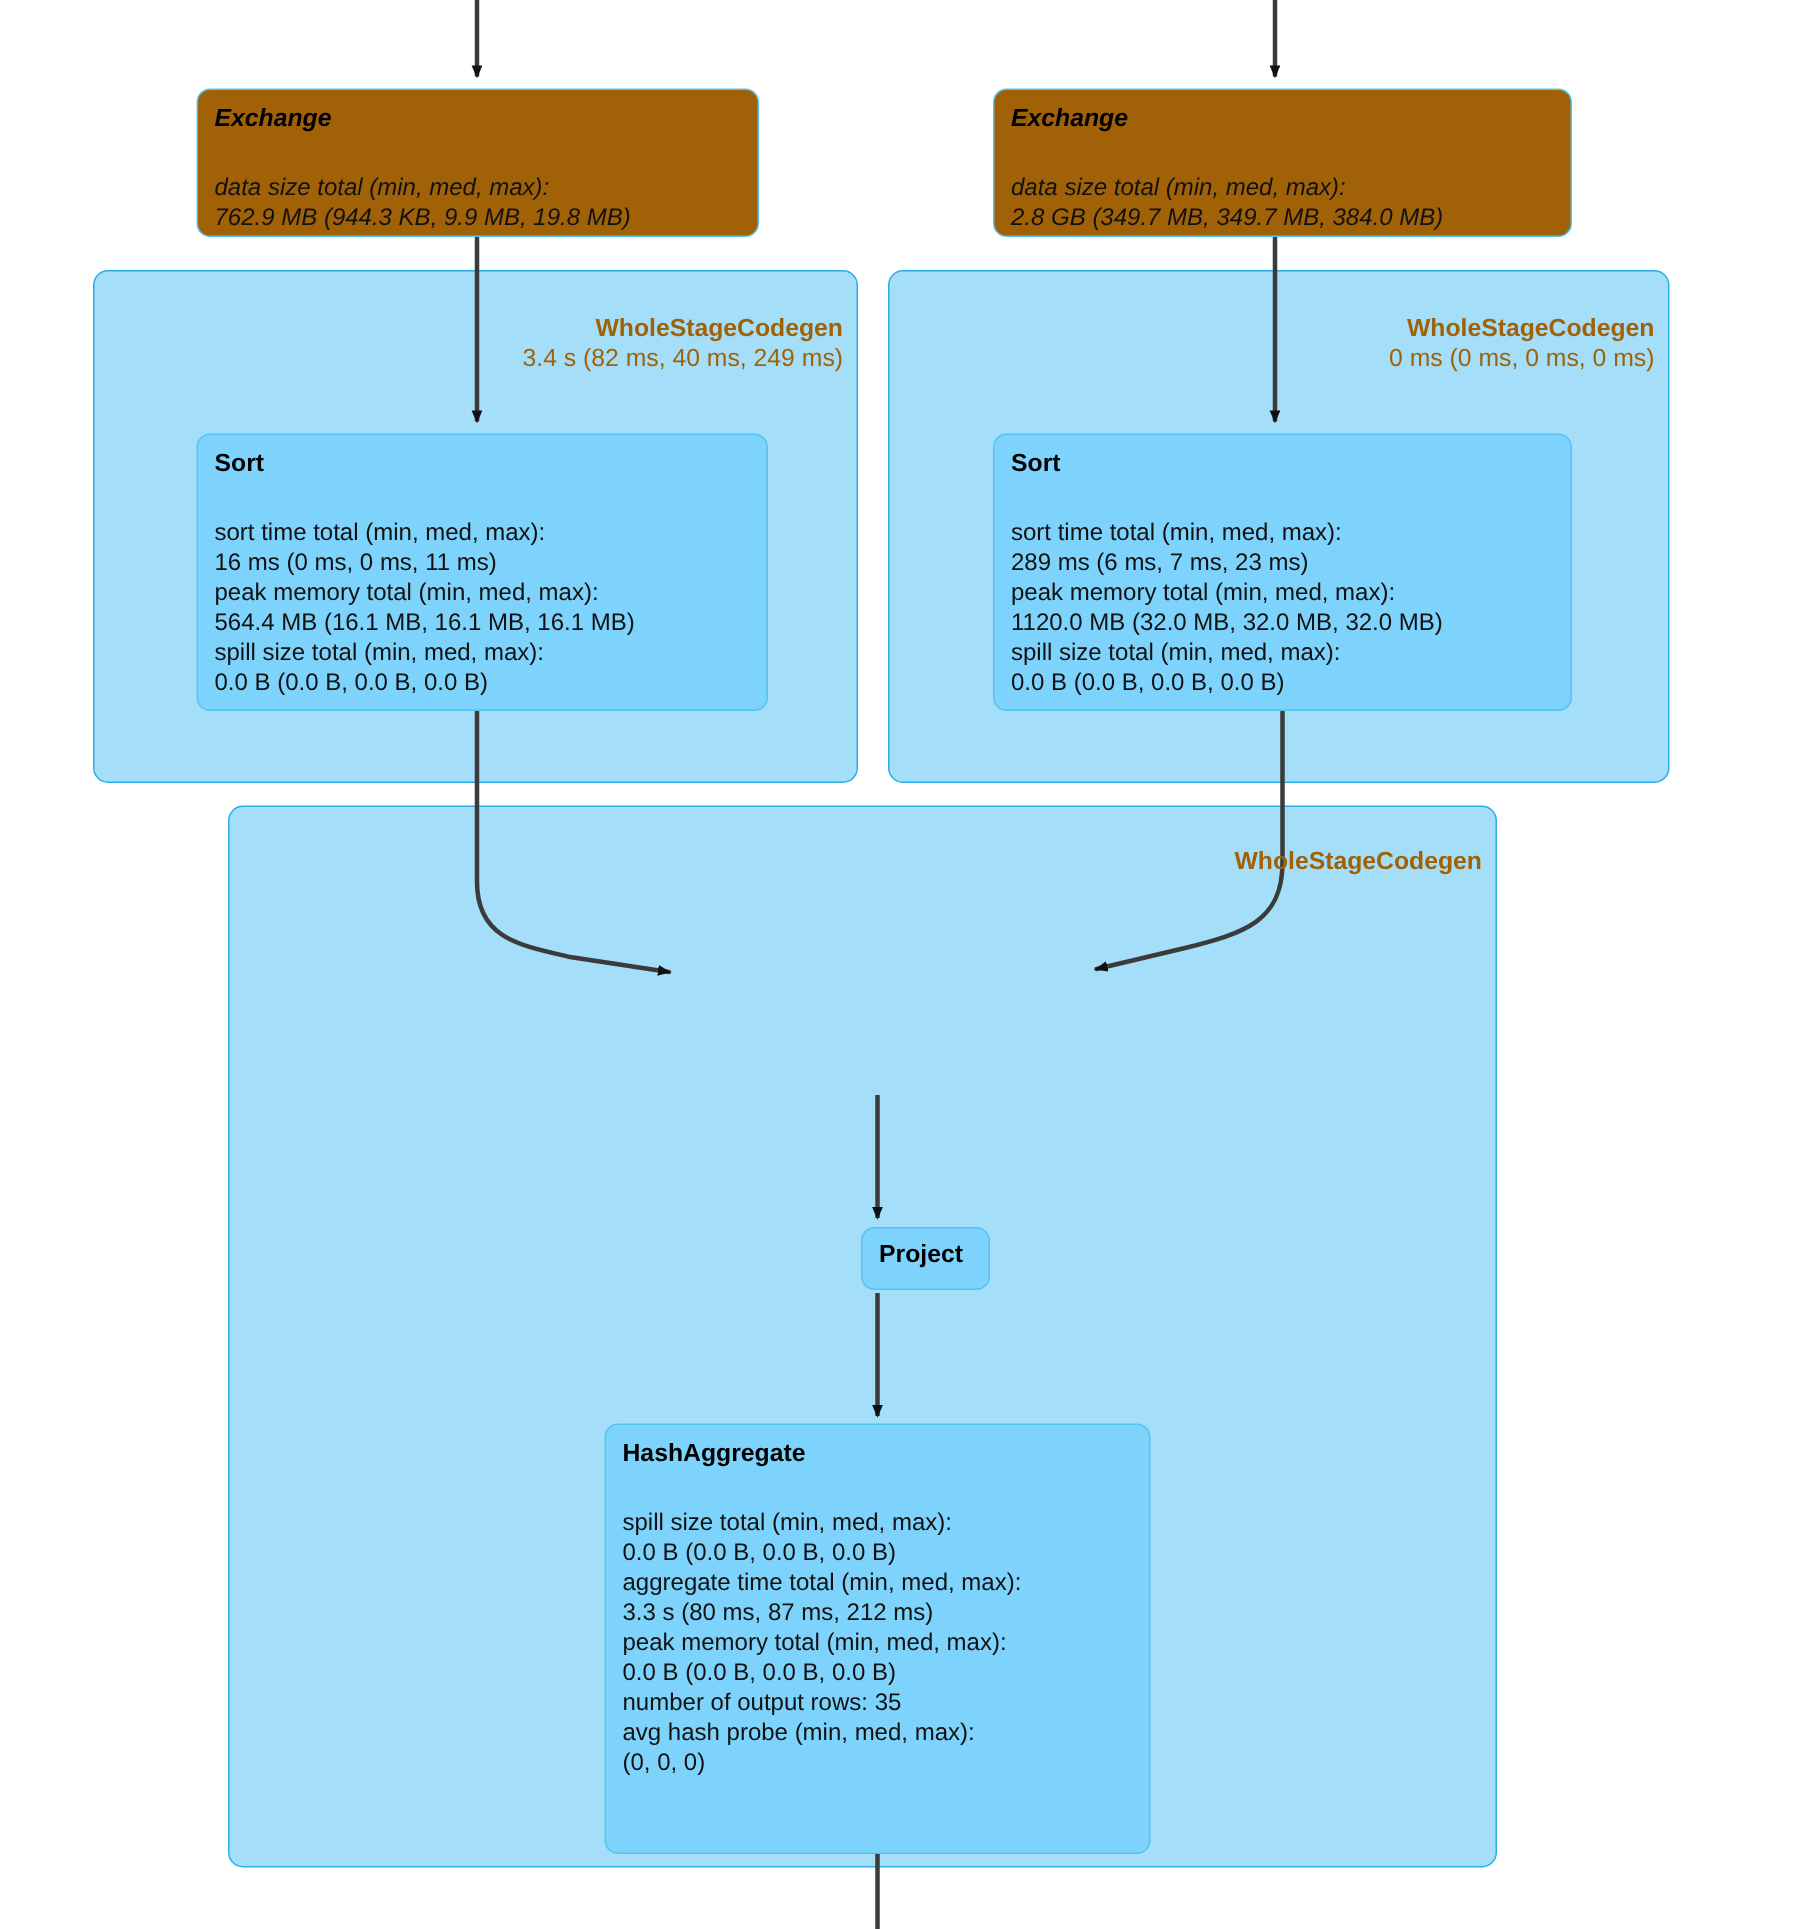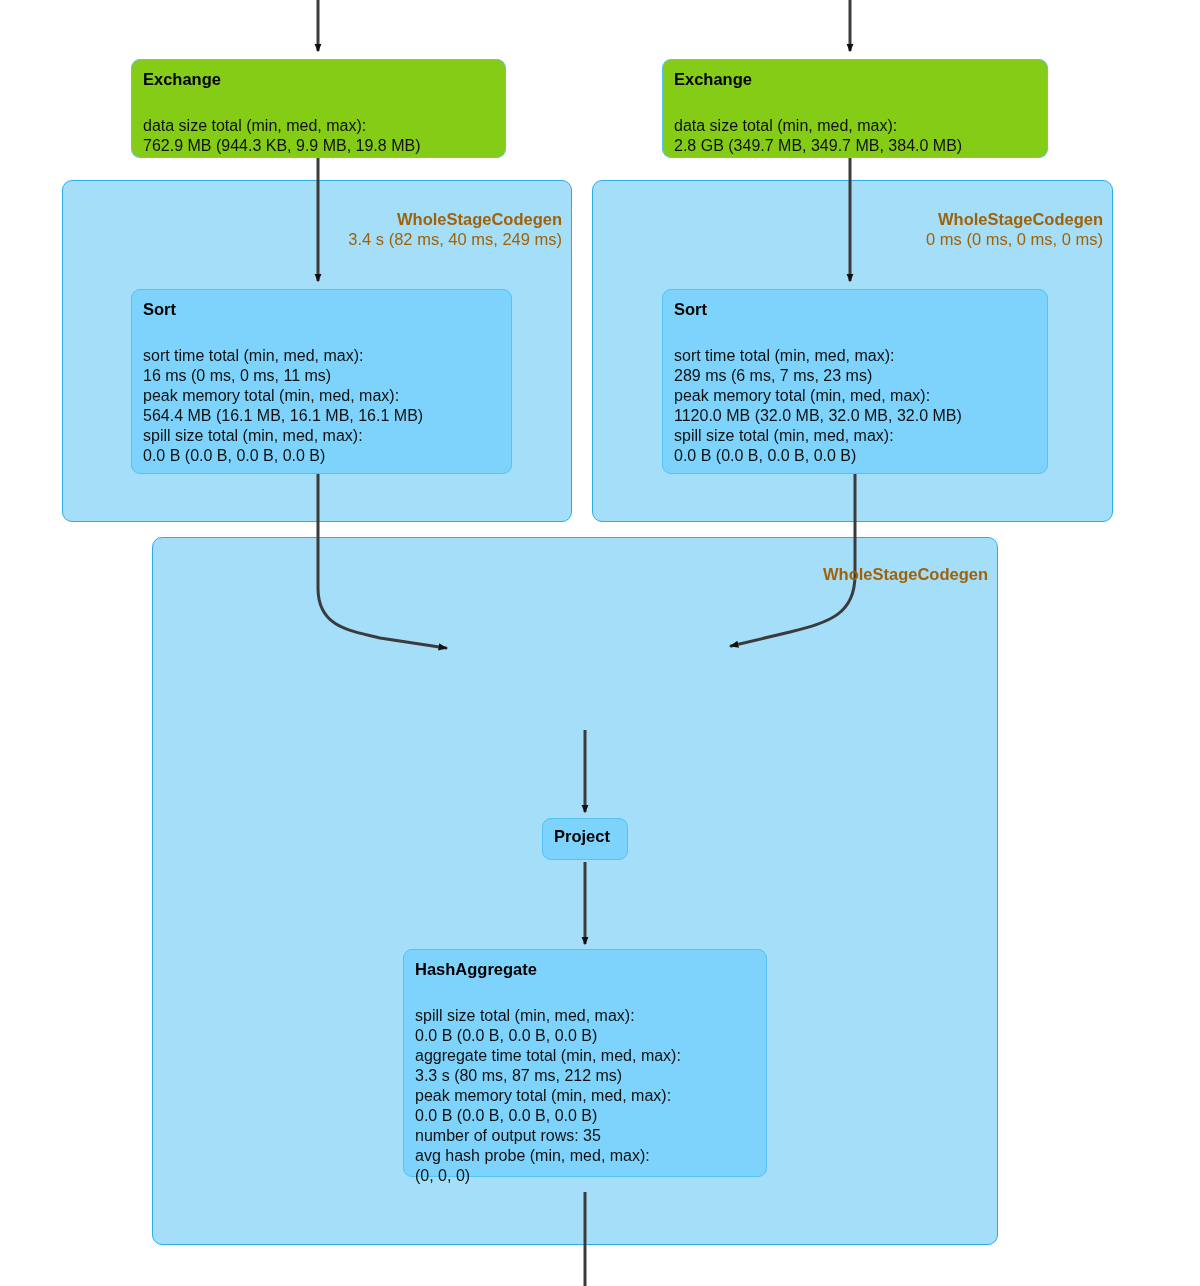--- a/index.html
+++ b/index.html
@@ -44,21 +44,22 @@
   .node{
     position:absolute;
     background:#7dd3fc;
     border:1.5px solid #54C3EF;
     border-radius:9px;
     box-sizing:border-box;
     padding:9px 11px 10px 11px;
     color:#111111;
   }
   .node.on-white{
-    background:#84cc16;
+    background:#a16207;
+    font-style:italic;
   }
   .node-title{
     font-weight:bold;
     font-size:16.5px;
     line-height:1.25;
     color:#000000;
     white-space:nowrap;
   }
   .node-metrics{
     margin-top:26px;
@@ -156,25 +157,25 @@
     <div class="node-title">Sort</div>
     <div class="node-metrics">sort time total (min, med, max):
 289 ms (6 ms, 7 ms, 23 ms)
 peak memory total (min, med, max):
 1120.0 MB (32.0 MB, 32.0 MB, 32.0 MB)
 spill size total (min, med, max):
 0.0 B (0.0 B, 0.0 B, 0.0 B)</div>
   </div>
 
 
-  <div class="node compact" style="left:542px;top:818px;width:86px;height:42px;">
+  <div class="node compact" style="left:574px;top:818px;width:86px;height:42px;">
     <div class="node-title">Project</div>
   </div>
 
-  <div class="node" style="left:403px;top:949px;width:364px;height:228px;">
+  <div class="node" style="left:403px;top:949px;width:364px;height:287px;">
     <div class="node-title">HashAggregate</div>
     <div class="node-metrics">spill size total (min, med, max):
 0.0 B (0.0 B, 0.0 B, 0.0 B)
 aggregate time total (min, med, max):
 3.3 s (80 ms, 87 ms, 212 ms)
 peak memory total (min, med, max):
 0.0 B (0.0 B, 0.0 B, 0.0 B)
 number of output rows: 35
 avg hash probe (min, med, max):
 (0, 0, 0)</div>

